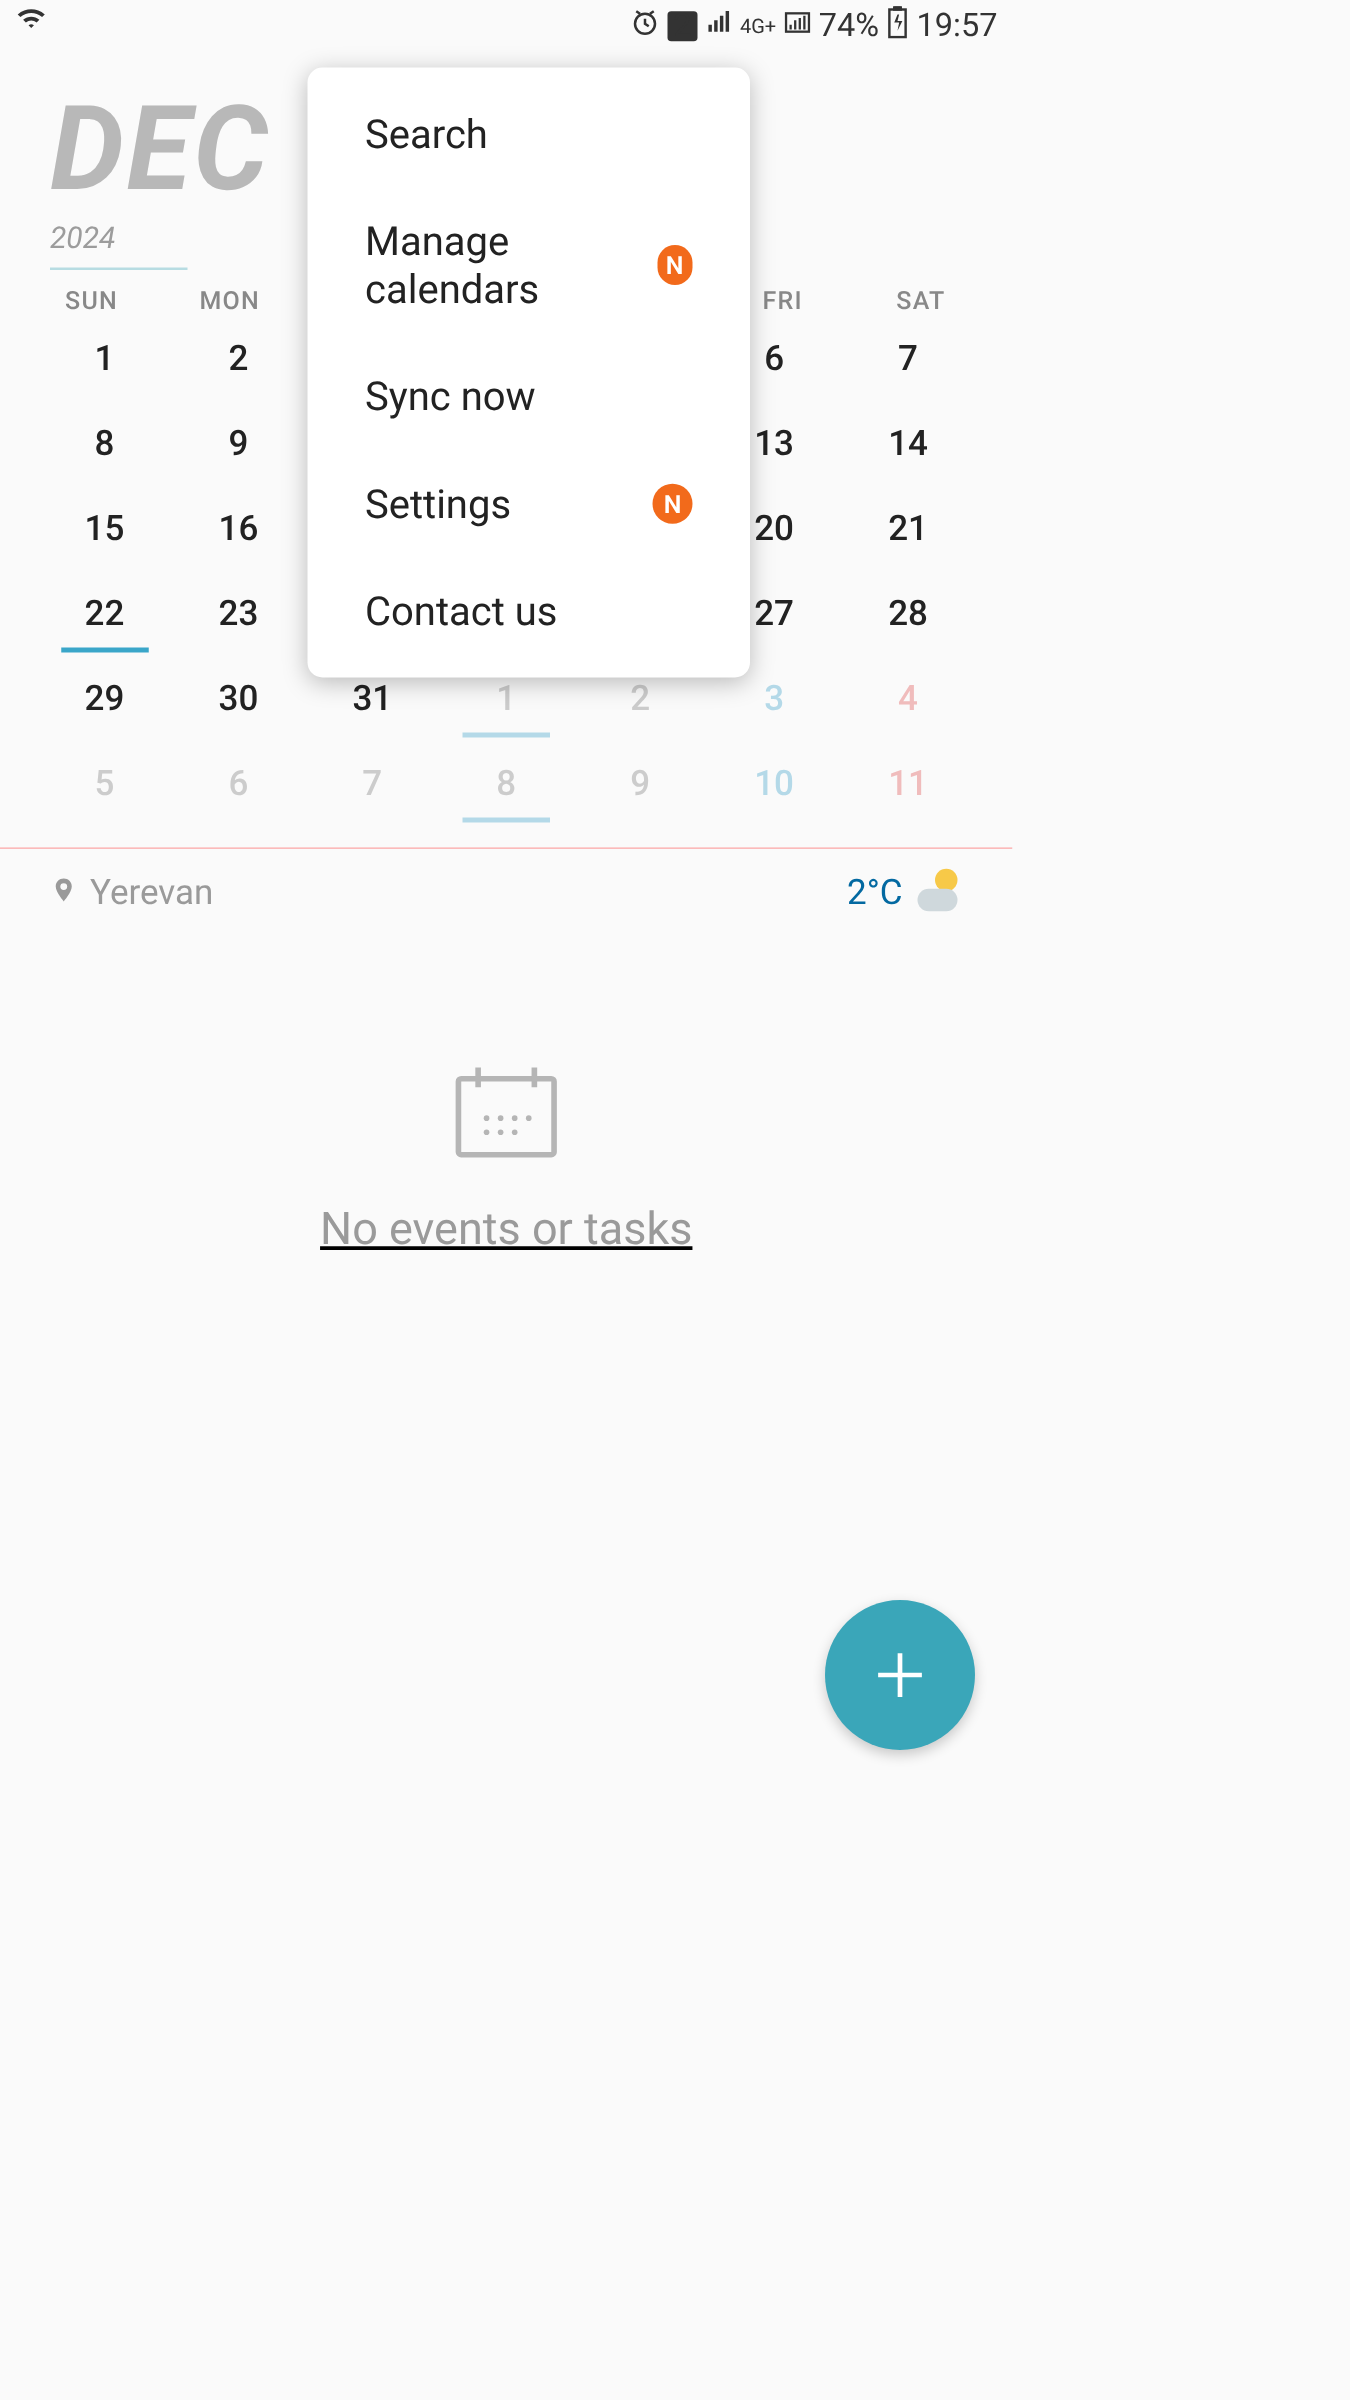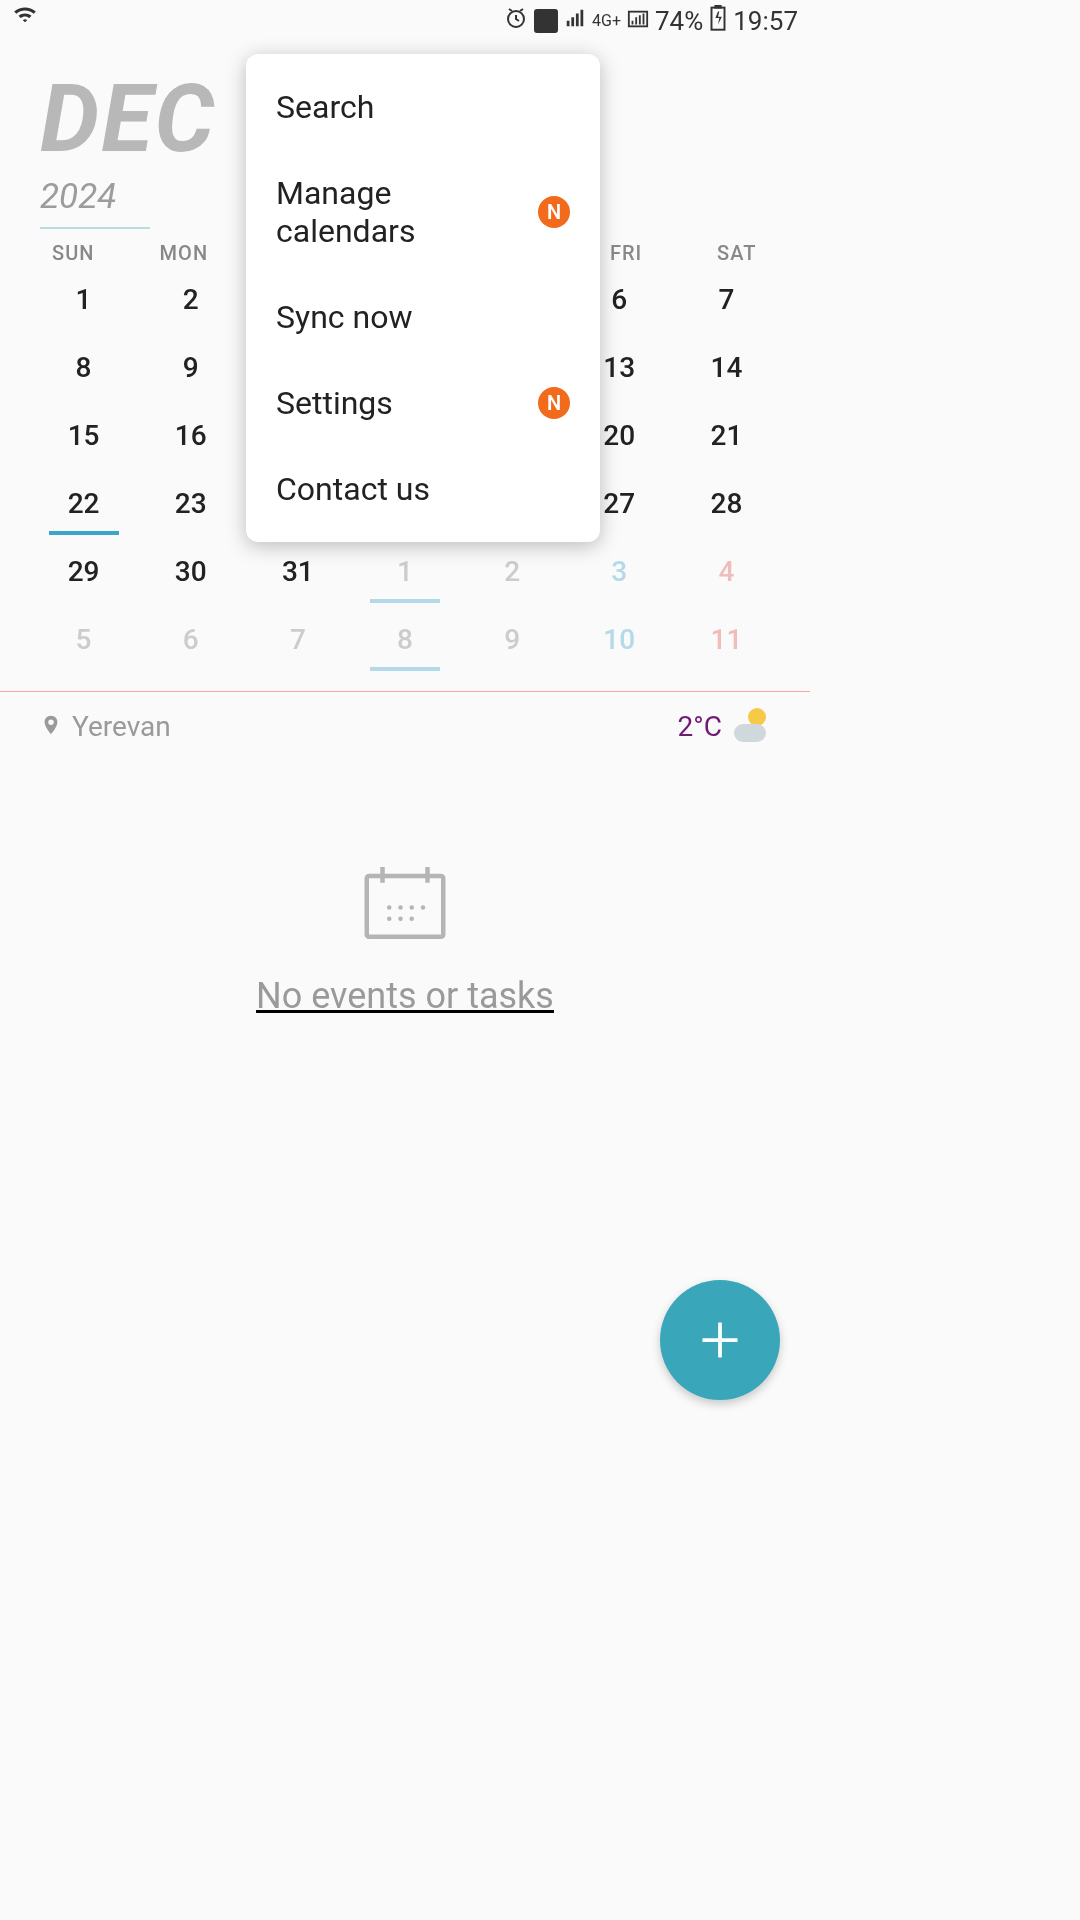--- a/index.html
+++ b/index.html
@@ -9,58 +9,58 @@
   .status-bar { height: 42px; display: flex; align-items: center; justify-content: space-between; padding: 0 12px; font-size: 26px; color: #333; }
   .status-left { display: flex; align-items: center; gap: 8px; }
   .status-right { display: flex; align-items: center; gap: 6px; }
   .status-right span { font-size: 26px; font-weight: 400; color: #333; }
   .wifi-icon, .alarm-icon, .badge2, .signal-icon, .battery-icon { display: inline-block; }
   .badge2 { background:#333; color:#fff; font-size:18px; font-weight:bold; width:24px; height:24px; display:inline-flex; align-items:center; justify-content:center; border-radius:3px; }
 
   
   .month-header { padding: 30px 40px 0 40px; font-style: italic; }
   .month-title { font-size: 94px; font-weight: 700; color: #b8b8b8; letter-spacing: 2px; line-height: 1; }
-  .year { font-size: 35px; font-weight: 400; color: #9c9c9c; margin-top: 10px; }
+  .year { font-size: 24px; font-weight: 400; color: #9c9c9c; margin-top: 10px; }
   .header-divider { height: 2px; background: #b7dce2; margin-top: 10px; width: 110px; }
 
   
   .day-headers { display: grid; grid-template-columns: repeat(7, 1fr); padding: 0 18px; margin-top: 12px; }
   .day-header { text-align: center; font-size: 20px; font-weight: 500; color: #888; letter-spacing: 1px; }
 
   
   .calendar-grid { display: grid; grid-template-columns: repeat(7, 1fr); padding: 0 30px; }
   .day-cell { height: 68px; display: flex; align-items: center; justify-content: center; position: relative; }
   .day-num { font-size: 28px; font-weight: 500; color: #222; }
   .day-cell.other-month .day-num { color: #ccc; }
   .day-cell.other-month.sat .day-num { color: #b4d9e8; }
   .day-cell.other-month.sun .day-num { color: #f0bcbc; }
   .day-cell .underline { position: absolute; bottom: 2px; left: 50%; transform: translateX(-50%); width: 70px; height: 4px; background: #3aa6c9; }
   .day-cell.other-month .underline { background: #b4d9e8; }
 
   
   .weather-row { display: flex; align-items: center; justify-content: space-between; padding: 18px 40px; border-top: 1px solid #fca5a5; margin-top: 18px; }
   .weather-left { display: flex; align-items: center; gap: 10px; color: #9a9a9a; font-size: 28px; }
-  .weather-right { display: flex; align-items: center; gap: 8px; color: #701a75; font-size: 28px; }
+  .weather-right { display: flex; align-items: center; gap: 8px; color: #0369a1; font-size: 28px; }
   .pin-icon svg { width: 22px; height: 22px; fill: #9a9a9a; }
   .sun-cloud { position: relative; width: 40px; height: 30px; }
   .sun-cloud .sun { position:absolute; top:-4px; right:4px; width:18px; height:18px; background:#f7c948; border-radius:50%; }
   .sun-cloud .cloud { position:absolute; bottom:0; left:4px; width:32px; height:18px; background:#cfd8dc; border-radius:10px; }
 
   
   .empty-state { text-align: center; margin-top: 100px; text-decoration: underline; }
   .empty-state .cal-icon { display: inline-block; margin-bottom: 26px; }
   .empty-state .cal-icon svg { width: 90px; height: 84px; stroke: #b5b5b5; fill: none; stroke-width: 4; }
   .empty-text { font-size: 36px; color: #9a9a9a; font-weight: 400; }
 
   
   .fab { position: absolute; right: 30px; bottom: 40px; width: 120px; height: 120px; border-radius: 60px; background: #3aa6b9; display: flex; align-items: center; justify-content: center; box-shadow: 0 4px 10px rgba(0,0,0,0.2); }
   .fab svg { width: 50px; height: 50px; stroke: #fff; stroke-width: 3; }
 
   
-  .menu { position: absolute; top: 54px; left: 246px; width: 354px; background: #fff; border-radius: 12px; box-shadow: 0 4px 20px rgba(0,0,0,0.25); padding: 10px 0; z-index: 10; }
+  .menu { position: absolute; top: 54px; left: 246px; width: 354px; background: #fff; border-radius: 12px; box-shadow: 0 4px 20px rgba(0,0,0,0.25); padding: 10px 16px; z-index: 10; }
   .menu-item { display: flex; align-items: center; justify-content: space-between; padding: 24px 30px; font-size: 32px; color: #222; }
   .n-badge { width: 32px; height: 32px; border-radius: 16px; background: #f26a1b; color: #fff; font-size: 20px; font-weight: 600; display: inline-flex; align-items: center; justify-content: center; }
 </style>
 </head>
 <body>
 
 <div class="status-bar">
   <div class="status-left">
     <span class="wifi-icon">
       <svg width="26" height="26" viewBox="0 0 24 24">

